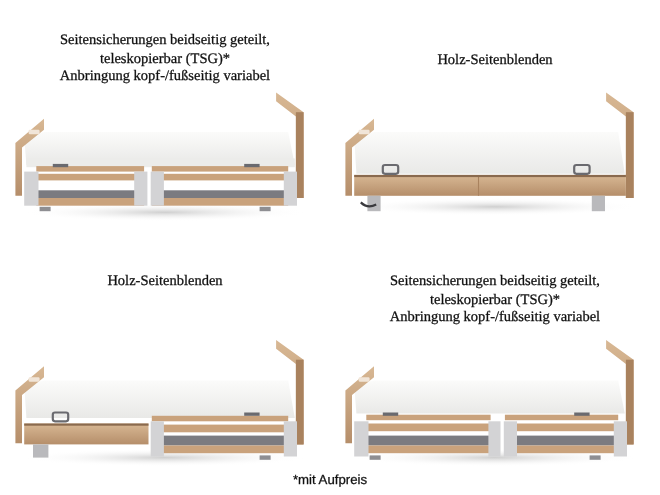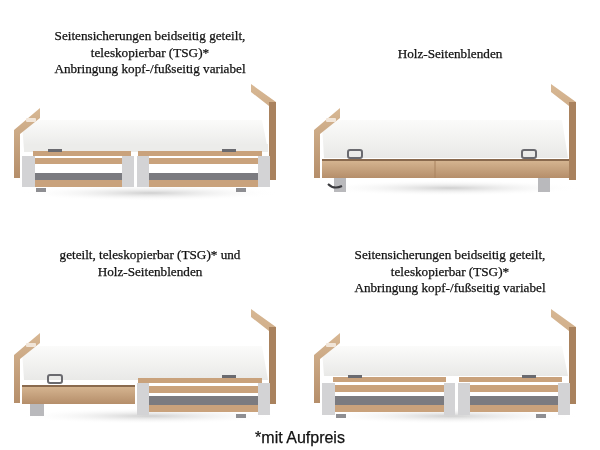--- a/index.html
+++ b/index.html
@@ -21,21 +21,21 @@
     .p2 .caption { top: 46px; }
     .p3 .caption { top: 19px; }
     .p4 .caption { top: 19px; }
 
     .bed { position: absolute; left: 0; width: 300px; height: 125px; }
     .p1 .bed, .p2 .bed { top: 80px; }
     .p3 .bed, .p4 .bed { top: 72px; }
 
     .footnote {
       position: absolute; left: 0; width: 600px; top: 429px; text-align: center;
-      font-size: 16px; color: #111; -webkit-text-stroke: 0.25px #111;
+      font-size: 12px; color: #111; -webkit-text-stroke: 0.25px #111;
     }
   </style>
 </head>
 <body>
 
 <div class="panel p1">
   <div class="caption">
     <div>Seitensicherungen beidseitig geteilt,</div>
     <div>teleskopierbar (TSG)*</div>
     <div>Anbringung kopf-/fußseitig variabel</div>
@@ -122,21 +122,20 @@
     <rect x="48" y="70" width="14" height="8" rx="2" fill="none" stroke="#6a6a6f" stroke-width="2"></rect>
     <rect x="222" y="70" width="14" height="8" rx="2" fill="none" stroke="#6a6a6f" stroke-width="2"></rect>
     <rect x="34" y="98" width="12" height="14" fill="#b9b9bc"></rect>
     <path d="M28,104 q6,6 14,2" stroke="#3a3a3e" stroke-width="2" fill="none"></path>
     <rect x="238" y="98" width="12" height="14" fill="#b9b9bc"></rect>
   </svg>
 </div>
 
 <div class="panel p3">
   <div class="caption">
-    <div>geteilt, teleskopierbar (TSG)* und</div>
     <div>Holz-Seitenblenden</div>
   </div>
   <svg class="bed" viewBox="0 0 300 125" aria-label="Pflegebett mit kopfseitigen Seitensicherungen und Holz-Seitenblende">
     <defs>
       <linearGradient id="wood3" x1="0" y1="0" x2="0" y2="1">
         <stop offset="0" stop-color="#d8b894"></stop>
           <stop offset="1" stop-color="#b58e6a"></stop>
       </linearGradient>
       <linearGradient id="mat3" x1="0" y1="0" x2="0" y2="1">
         <stop offset="0" stop-color="#fbfbfa"></stop>

